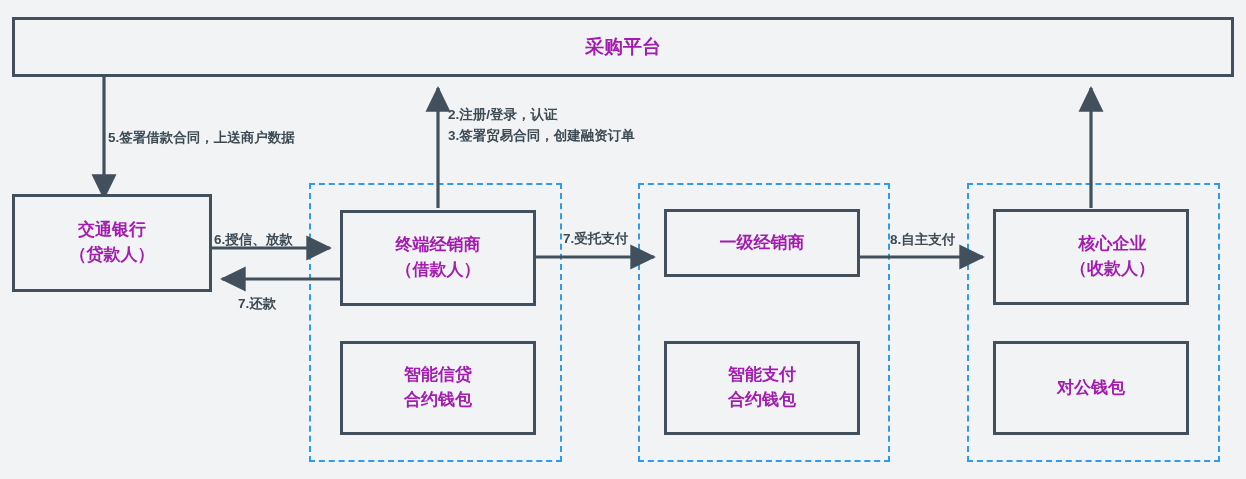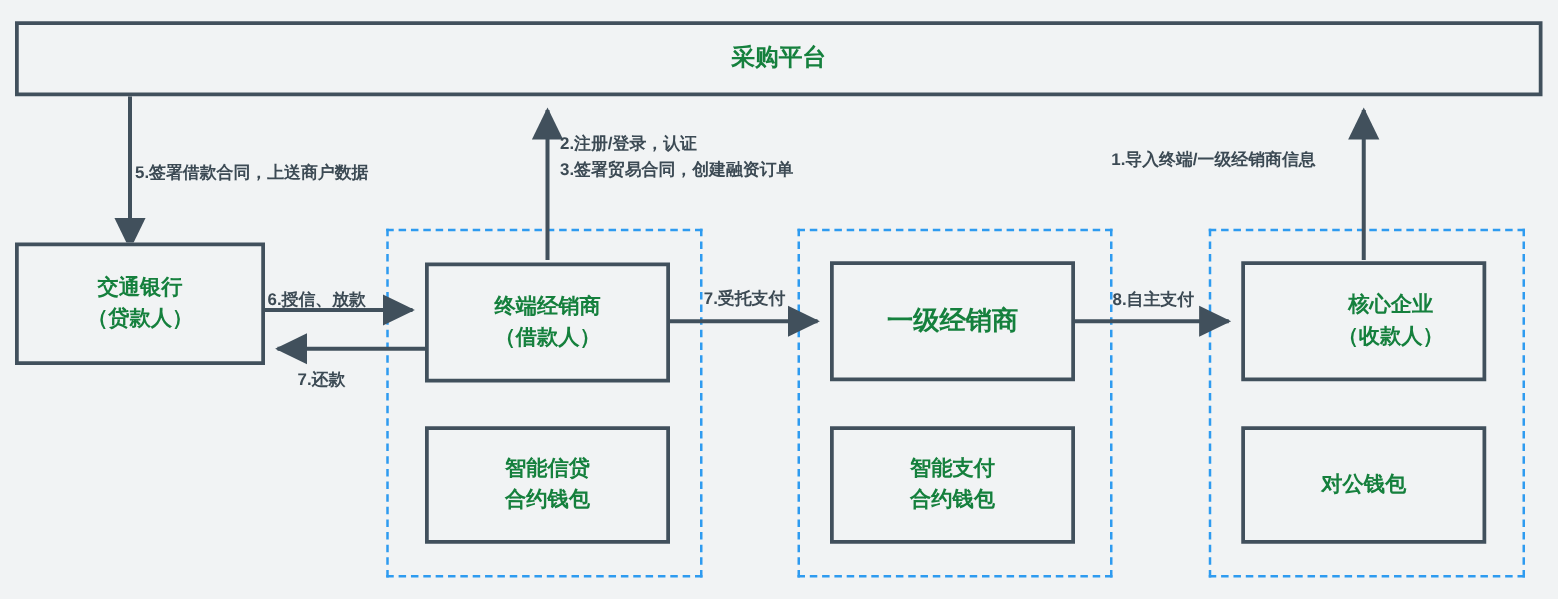--- a/index.html
+++ b/index.html
@@ -15,34 +15,34 @@
     width: 1246px;
     height: 479px;
     background: #f1f3f4;
     overflow: hidden;
   }
   .node {
     position: absolute;
     box-sizing: border-box;
     border: 3px solid #41505c;
     background: #f1f3f4;
-    color: #15803d;
+    color: #a21caf;
     display: flex;
     align-items: center;
     justify-content: center;
     text-align: center;
     font-weight: bold;
     line-height: 1.45;
     z-index: 3;
   }
   .node .lbl { white-space: pre-line; display: block; }
   #node-platform { left: 12px; top: 17px; width: 1222px; height: 60px; font-size: 19px; }
   #node-bank     { left: 12px; top: 194px; width: 200px; height: 98px; font-size: 17px; }
   #node-terminal { left: 340px; top: 210px; width: 196px; height: 96px; font-size: 17px; text-align: right; }
-  #node-primary  { left: 664px; top: 209px; width: 196px; height: 96px; font-size: 21px; }
+  #node-primary  { left: 664px; top: 209px; width: 196px; height: 68px; font-size: 17px; }
   #node-core     { left: 993px; top: 209px; width: 196px; height: 96px; font-size: 17px; padding-left: 43px; }
   #node-wallet-credit  { left: 340px; top: 341px; width: 196px; height: 94px; font-size: 17px; text-align: center; }
   #node-wallet-payment { left: 664px; top: 341px; width: 196px; height: 94px; font-size: 17px; }
   #node-wallet-public  { left: 993px; top: 341px; width: 196px; height: 94px; font-size: 17px; }
 
   .zone {
     position: absolute;
     box-sizing: border-box;
     border: 2px dashed #2e9bf0;
     background: transparent;
@@ -136,19 +136,18 @@
 合约钱包</span>
   </div>
 
   <div class="node" id="node-wallet-public">
     <span class="lbl">对公钱包</span>
   </div>
 
   <div class="elabel" id="lbl-5">5.签署借款合同，上送商户数据</div>
   <div class="elabel" id="lbl-23">2.注册/登录，认证
 3.签署贸易合同，创建融资订单</div>
-  <div class="elabel" id="lbl-1">1.导入终端/一级经销商信息</div>
   <div class="elabel" id="lbl-6">6.授信、放款</div>
   <div class="elabel" id="lbl-9">7.还款</div>
   <div class="elabel" id="lbl-7">7.受托支付</div>
   <div class="elabel" id="lbl-8">8.自主支付</div>
 
 </div>
 
 </body></html>

